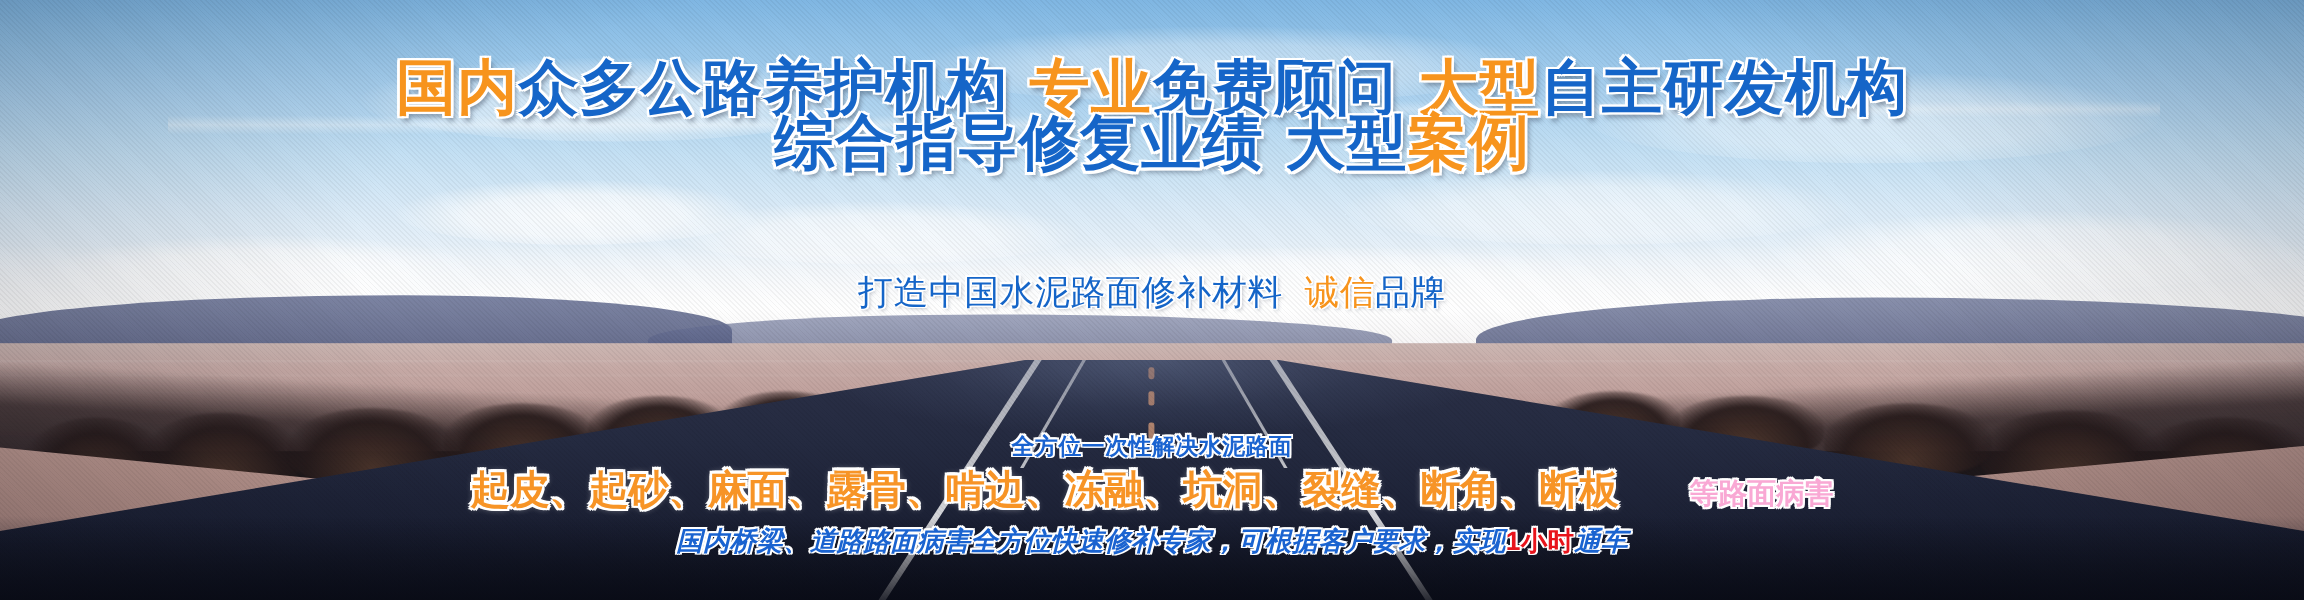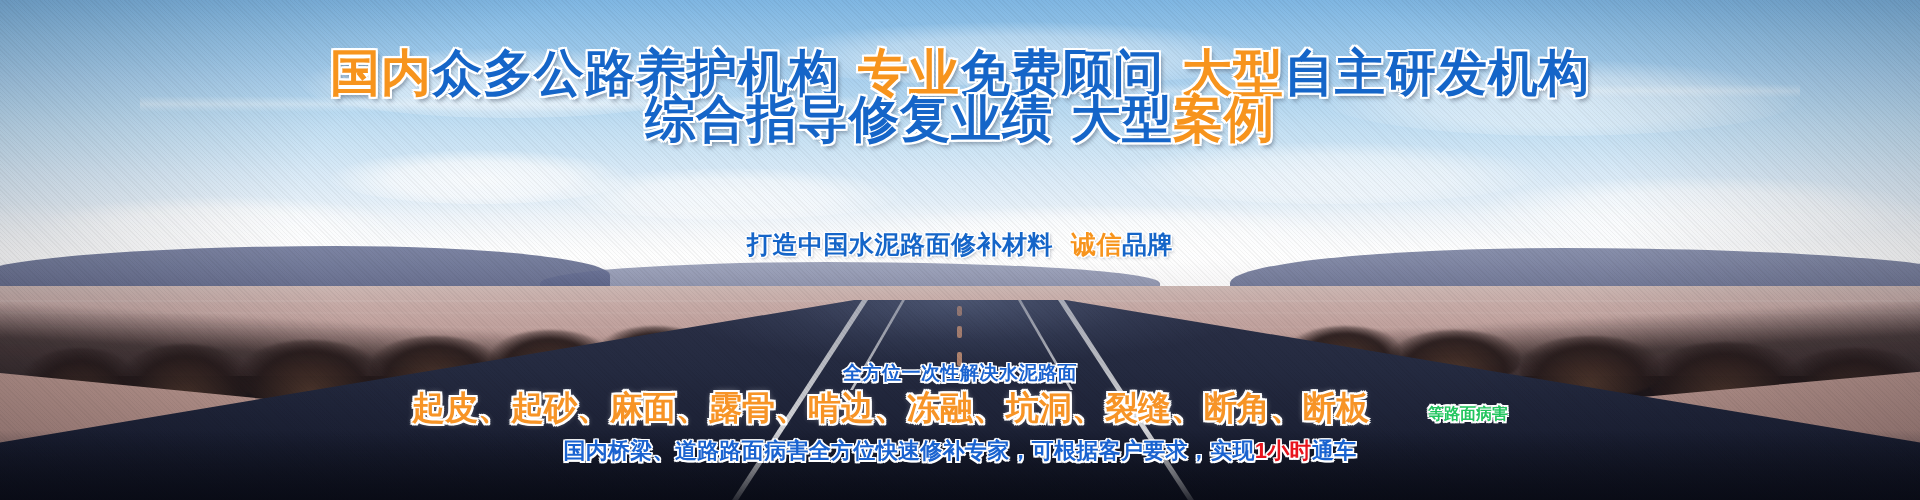--- a/index.html
+++ b/index.html
@@ -184,21 +184,21 @@
     color:#f7941d;
     text-shadow:
       -2px 0 0 #fff, 2px 0 0 #fff, 0 -2px 0 #fff, 0 2px 0 #fff,
       -2px -2px 0 #fff, 2px -2px 0 #fff, -2px 2px 0 #fff, 2px 2px 0 #fff,
       3px 4px 4px rgba(40,50,70,0.45);
   }
   .gap { display:inline-block; width:18px; }
   .gap-sm { display:inline-block; width:12px; }
 
   
-  .sub { font-weight:bold; font-size:25px; line-height:33px; letter-spacing:.5px; }
+  .sub { font-weight:normal; font-size:29px; line-height:33px; letter-spacing:.5px; }
   .sub1 { top:228px; }
   .sub2 { top:261px; }
   .sub .b {
     color:#1565c8;
     text-shadow: -1.4px 0 0 #fff, 1.4px 0 0 #fff, 0 -1.4px 0 #fff, 0 1.4px 0 #fff,
                  -1.4px -1.4px 0 #fff, 1.4px -1.4px 0 #fff, -1.4px 1.4px 0 #fff, 1.4px 1.4px 0 #fff,
                  2px 2px 3px rgba(60,70,90,0.35);
   }
   .sub .o {
     color:#f7941d;
@@ -216,31 +216,32 @@
   }
 
   .low2 { top:387px; font-weight:bold; font-size:33px; line-height:42px; letter-spacing:0px; }
   .low2 .o {
     color:#f79426;
     text-shadow: -2px 0 0 #fff, 2px 0 0 #fff, 0 -2px 0 #fff, 0 2px 0 #fff,
                  -2px -2px 0 #fff, 2px -2px 0 #fff, -2px 2px 0 #fff, 2px 2px 0 #fff,
                  0 0 6px rgba(255,255,255,0.65);
   }
   .low2 .b {
-    color:#22c55e; font-size:16px;
+    color:#f9a8d4; font-size:24px;
     text-shadow: -1.6px 0 0 #fff, 1.6px 0 0 #fff, 0 -1.6px 0 #fff, 0 1.6px 0 #fff,
                  -1.6px -1.6px 0 #fff, 1.6px -1.6px 0 #fff, -1.6px 1.6px 0 #fff, 1.6px 1.6px 0 #fff;
     padding-left: 47px;
   }
 
   .low3 { top:436px; font-weight:bold; font-size:22px; line-height:30px; letter-spacing:.3px; }
   .low3 .b {
     color:#1a63d0;
     text-shadow: -1.5px 0 0 #fff, 1.5px 0 0 #fff, 0 -1.5px 0 #fff, 0 1.5px 0 #fff,
                  -1.5px -1.5px 0 #fff, 1.5px -1.5px 0 #fff, -1.5px 1.5px 0 #fff, 1.5px 1.5px 0 #fff;
+    font-style: italic;
   }
   .low3 .r {
     color:#e8141c;
     text-shadow: -1.5px 0 0 #fff, 1.5px 0 0 #fff, 0 -1.5px 0 #fff, 0 1.5px 0 #fff,
                  -1.5px -1.5px 0 #fff, 1.5px -1.5px 0 #fff, -1.5px 1.5px 0 #fff, 1.5px 1.5px 0 #fff;
   }
 </style>
 </head>
 <body>
 

